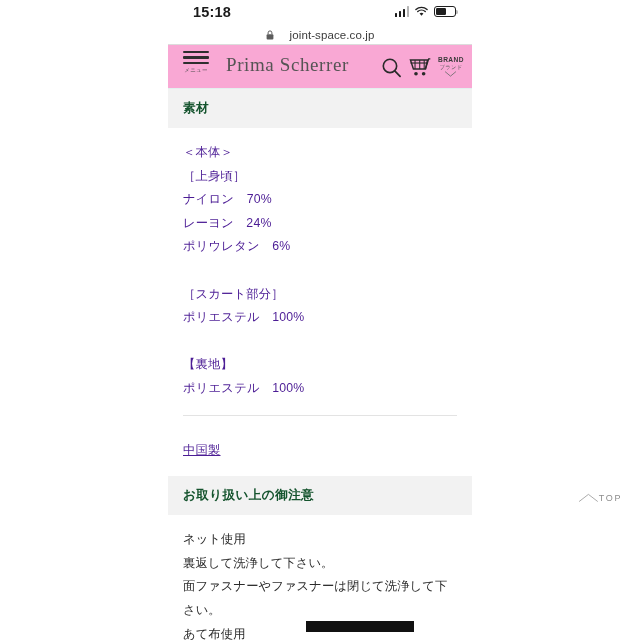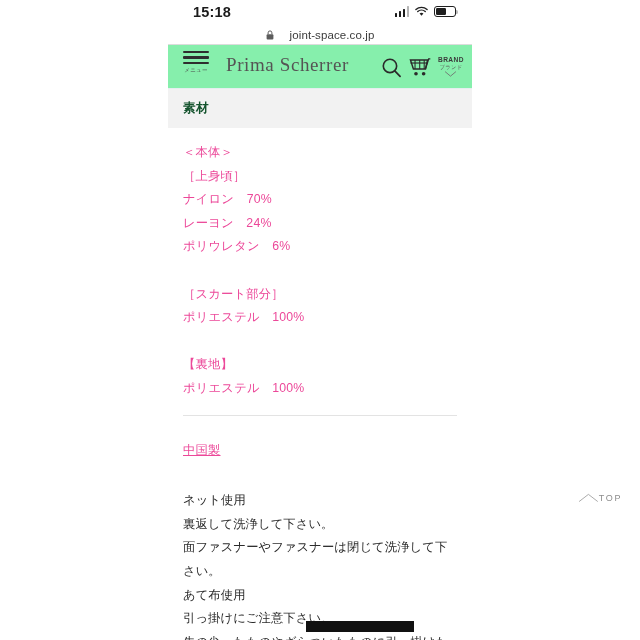--- a/index.html
+++ b/index.html
@@ -108,21 +108,21 @@
   .urlbar-sep {
     height: 1px;
     background: #dcdcdc;
     width: 100%;
   }
 
   
   .site-header {
     position: relative;
     height: 44px;
-    background: #86efac;
+    background: #f9a8d4;
     display: flex;
     align-items: center;
     border-bottom: 1px solid #e4efef;
   }
   .hamburger {
     position: absolute;
     left: 10px;
     top: 6px;
     width: 36px;
     display: flex;
@@ -200,21 +200,21 @@
     padding: 11px 14px 11px 15px;
     font-size: 12.6px;
     font-weight: bold;
     color: #14532d;
     letter-spacing: 0.4px;
   }
   .sect-body {
     padding: 13px 15px 14px 15px;
     font-size: 12.3px;
     line-height: 1.92;
-    color: #ec4899;
+    color: #4c1d95;
     letter-spacing: 0.2px;
     white-space: pre-wrap;
   }
   .sect-body.tight { line-height: 1.9; text-decoration: underline; }
   .sect-divider { height: 1px; background: #e3e3e3; margin: 0 15px; }
 
   .gap-sm { height: 10px; }
 
   .notes-body {
     padding: 13px 15px 0 15px;
@@ -343,20 +343,21 @@
 ［スカート部分］
 ポリエステル　100%
 
 【裏地】
 ポリエステル　100%</div>
       <div class="sect-divider"></div>
       <div class="gap-sm"></div>
 
       <div class="sect-body tight">中国製</div>
 
+      <div class="sect-head">お取り扱い上の御注意</div>
       <div class="notes-body">ネット使用
 裏返して洗浄して下さい。
 面ファスナーやファスナーは閉じて洗浄して下さい。
 あて布使用
 引っ掛けにご注意下さい。
 先の尖ったものやざらついたものに引っ掛けた場合、
 糸が飛び出すことがあります。
 アクセサリー、ベルト、バッグ等には十分ご注意下さ
 い。
 雨や汗等の湿った状態での摩擦や他の衣類との組み合</div>

